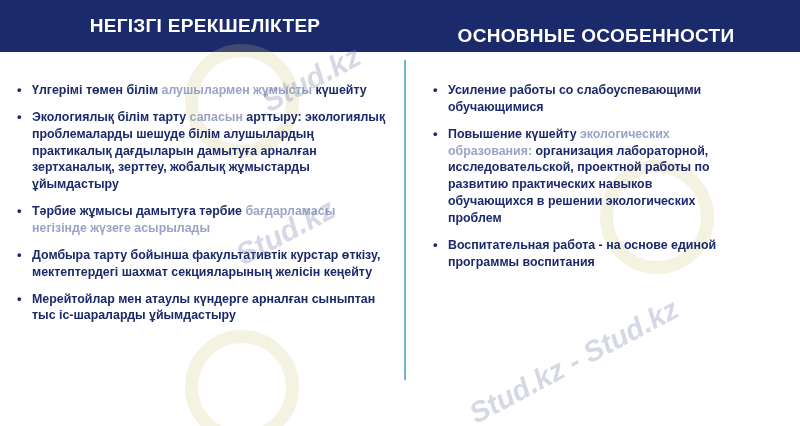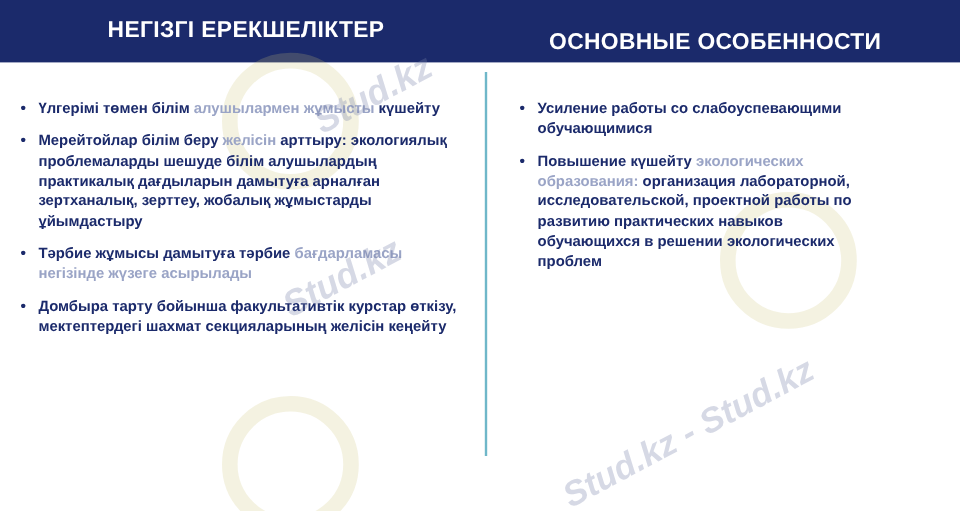--- a/index.html
+++ b/index.html
@@ -154,29 +154,31 @@
 
   <div class="header-titles">
     <div class="header-title left">НЕГІЗГІ ЕРЕКШЕЛІКТЕР</div>
     <div class="header-title right">ОСНОВНЫЕ ОСОБЕННОСТИ</div>
   </div>
 
   <div class="columns">
     <div class="col col-left">
       <ul class="bullets" id="list-left">
           <li><span>Үлгерімі төмен білім </span><span class="hl">алушылармен жұмысты</span><span> күшейту</span></li>
-          <li><span>Мерейтойлар білім беру </span><span class="hl">желісін</span><span> арттыру: экологиялық проблемаларды шешуде білім алушылардың практикалық дағдыларын дамытуға арналған зертханалық, зерттеу, жобалық жұмыстарды ұйымдастыру</span></li>
+          <li><span>Экологиялық білім тарту </span><span class="hl">сапасын</span><span> арттыру: экологиялық проблемаларды шешуде білім алушылардың практикалық дағдыларын дамытуға арналған зертханалық, зерттеу, жобалық жұмыстарды ұйымдастыру</span></li>
           <li><span>Тәрбие жұмысы дамытуға тәрбие </span><span class="hl">бағдарламасы негізінде жүзеге асырылады</span></li>
           <li><span>Домбыра тарту бойынша факультативтік курстар өткізу, мектептердегі шахмат секцияларының желісін кеңейту</span></li>
+          <li><span>Мерейтойлар мен атаулы күндерге арналған сыныптан тыс іс-шараларды ұйымдастыру</span></li>
         </ul>
     </div>
     <div class="col col-right">
       <ul class="bullets" id="list-right">
           <li><span>Усиление работы со слабоуспевающими обучающимися</span></li>
           <li><span>Повышение күшейту </span><span class="hl">экологических образования:</span><span> организация лабораторной, исследовательской, проектной работы по развитию практических навыков обучающихся в решении экологических проблем</span></li>
+          <li><span>Воспитательная работа - на основе единой программы воспитания</span></li>
         </ul>
     </div>
   </div>
 
   <div class="divider"></div>
 
   <div class="wm wm-1">Stud.kz</div>
   <div class="wm wm-2">Stud.kz</div>
   <div class="wm wm-3">Stud.kz - Stud.kz</div>
 

